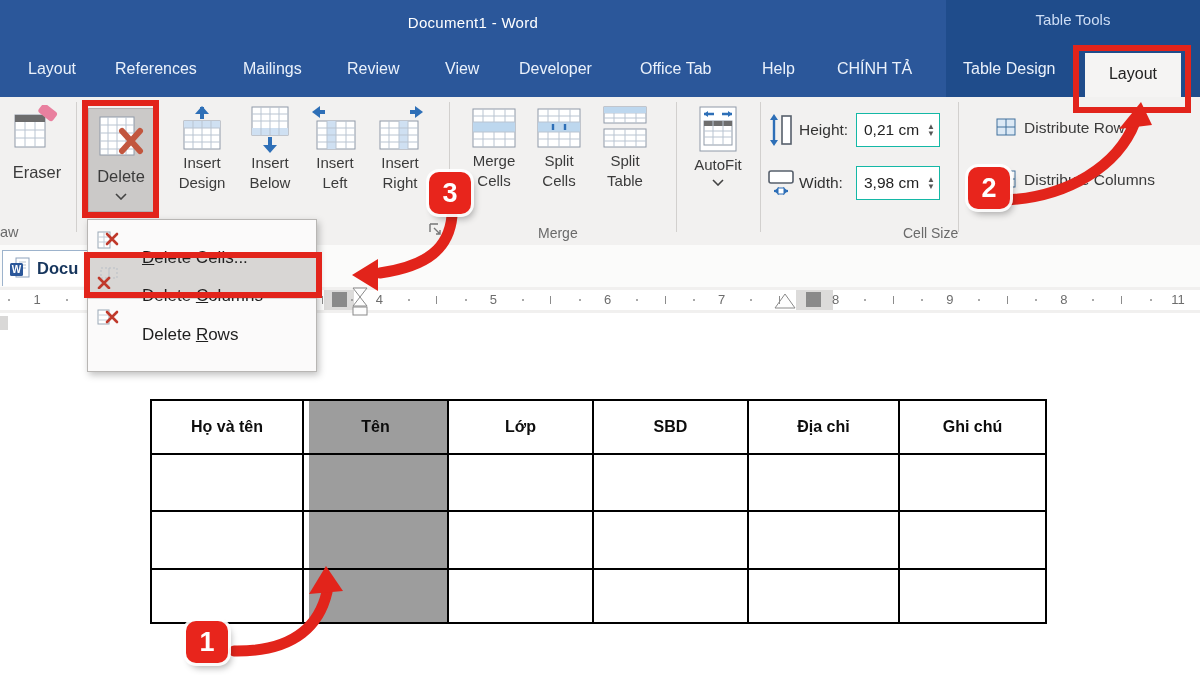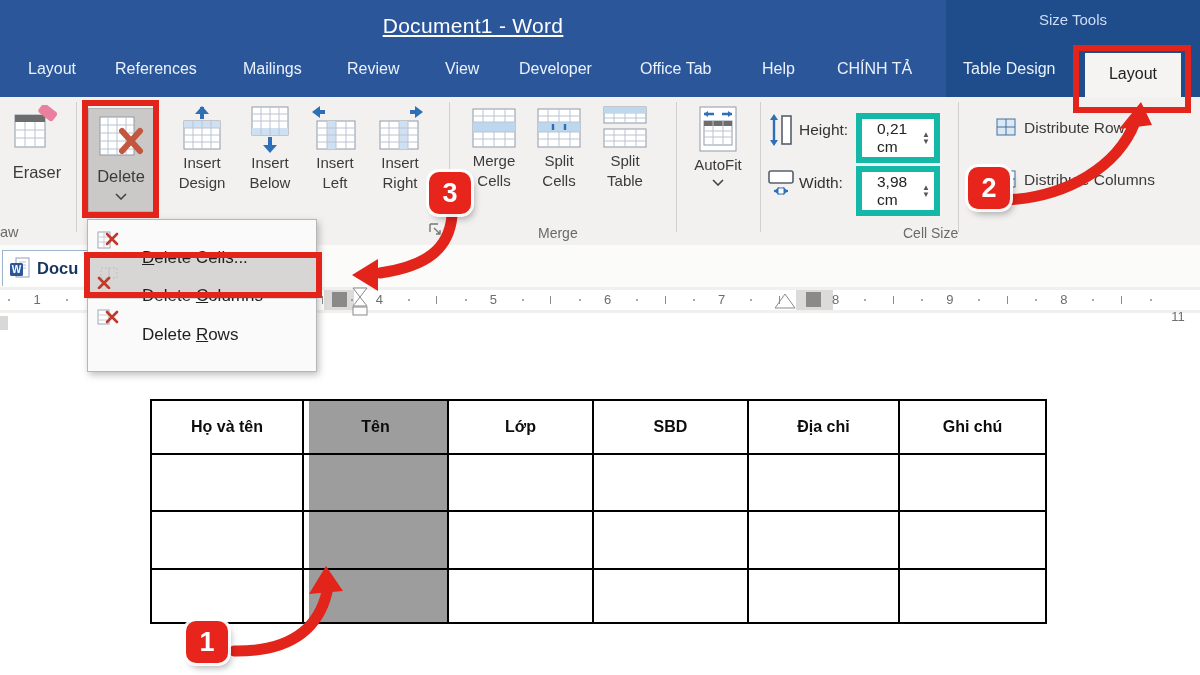--- a/index.html
+++ b/index.html
@@ -3,35 +3,35 @@
 <meta charset="utf-8">
 <style>
   html,body{margin:0;padding:0;background:#fff;}
   #app{position:relative;width:1200px;height:675px;overflow:hidden;
        font-family:"Liberation Sans","DejaVu Sans",sans-serif;background:#fff;}
   .abs{position:absolute;}
 
   
   #titlebar{left:0;top:0;width:1200px;height:97px;background:#2b579a;}
   #contextual-zone{left:946px;top:0;width:254px;height:97px;background:#1f4c8b;}
-  #win-title{left:0;top:14px;width:946px;text-align:center;color:#fff;font-size:21px;letter-spacing:.3px;text-decoration:underline;}
+  #win-title{left:0;top:14px;width:946px;text-align:center;color:#fff;font-size:15px;letter-spacing:.3px;}
   #context-label{left:946px;top:11px;width:254px;text-align:center;color:#cdddf5;font-size:15px;}
   .tab{top:60px;color:#eaf1fb;font-size:16px;white-space:nowrap;cursor:default;}
   #active-tab{left:1085px;top:53px;width:96px;height:44px;background:#f5f4f3;
       color:#222;font-size:16px;text-align:center;line-height:42px;}
   
   #ribbon{left:0;top:97px;width:1200px;height:148px;background:#f2f1f0;border-bottom:1px solid #d3d1cf;}
   .vsep{top:5px;width:1px;height:130px;background:#d2d0ce;}
   .rbtn{display:flex;flex-direction:column;align-items:center;color:#3b3b3b;font-size:15px;line-height:20px;text-align:center;}
   .rlabel{color:#3b3b3b;font-size:15px;line-height:19px;text-align:center;white-space:nowrap;}
   .grouplabel{top:128px;color:#6a6a6a;font-size:14px;white-space:nowrap;}
   #delete-btn{left:88px;top:11px;width:64px;height:102px;background:#cbc9c8;border:1px solid #b3b1af;
       display:flex;flex-direction:column;align-items:center;}
-  .spinbox{height:50px;background:#fff;border:6px solid #14b8a6;display:flex;align-items:center;
-      font-size:15.5px;color:#222;padding-left:15px;box-sizing:border-box;}
+  .spinbox{height:34px;background:#fff;border:1px solid #14b8a6;display:flex;align-items:center;
+      font-size:15.5px;color:#222;padding-left:7px;box-sizing:border-box;}
   .spinner{margin-left:auto;display:flex;flex-direction:column;align-items:center;padding-right:4px;color:#555;}
   .spinner i{font-style:normal;font-size:8px;line-height:7px;}
   .fieldlabel{font-size:15.5px;color:#333;white-space:nowrap;}
   
   #tabstrip{left:0;top:245px;width:1200px;height:42px;background:#fbfbfa;border-bottom:1px solid #e3e2e0;}
   #doc-tab{left:2px;top:5px;width:100px;height:36px;background:#fff;border:1px solid #9db3cc;border-bottom:none;
       display:flex;align-items:center;gap:6px;padding-left:6px;box-sizing:border-box;overflow:hidden;}
   #doc-tab span{font-weight:bold;font-size:16.5px;color:#17365d;white-space:nowrap;}
   
   #ruler{left:0;top:287px;width:1200px;height:26px;background:#f1f0ef;}
@@ -63,21 +63,21 @@
   #arrow-layer{left:0;top:0;width:1200px;height:675px;z-index:70;pointer-events:none;}
 </style>
 </head>
 <body>
 
 <div id="app">
 
   <div id="titlebar" class="abs"></div>
   <div id="contextual-zone" class="abs"></div>
   <div id="win-title" class="abs">Document1 - Word</div>
-  <div id="context-label" class="abs">Size Tools</div>
+  <div id="context-label" class="abs">Table Tools</div>
 
   <div class="abs tab" style="left:28px">Layout</div>
   <div class="abs tab" style="left:115px">References</div>
   <div class="abs tab" style="left:243px">Mailings</div>
   <div class="abs tab" style="left:347px">Review</div>
   <div class="abs tab" style="left:445px">View</div>
   <div class="abs tab" style="left:519px">Developer</div>
   <div class="abs tab" style="left:640px">Office Tab</div>
   <div class="abs tab" style="left:762px">Help</div>
   <div class="abs tab" style="left:837px">CHÍNH TẢ</div>
@@ -323,21 +323,21 @@
         <i class="rtick line" style="left: 892.7px;"></i>
         <i class="rtick dot" style="left: 921.3px;"></i>
         <span class="rnum" style="left: 939.8px;">9</span>
         <i class="rtick dot" style="left: 978.3px;"></i>
         <i class="rtick line" style="left: 1006.8px;"></i>
         <i class="rtick dot" style="left: 1035.4px;"></i>
         <span class="rnum" style="left: 1053.9px;">8</span>
         <i class="rtick dot" style="left: 1092.4px;"></i>
         <i class="rtick line" style="left: 1120.9px;"></i>
         <i class="rtick dot" style="left: 1149.5px;"></i>
-        <span class="rnum" style="left: 1168px; margin-top: 17px;">11</span>
+        <span class="rnum" style="left: 1168px;">11</span>
       </div>
   </div>
 
   <div class="abs" style="left:0;top:316px;width:8px;height:14px;background:#d9d8d7"></div>
 
   <table class="abs" style="left:150px;top:399px;width:895px;height:223px">
     <colgroup>
       <col style="width:152px">
         <col style="width:145px">
         <col style="width:145px">

